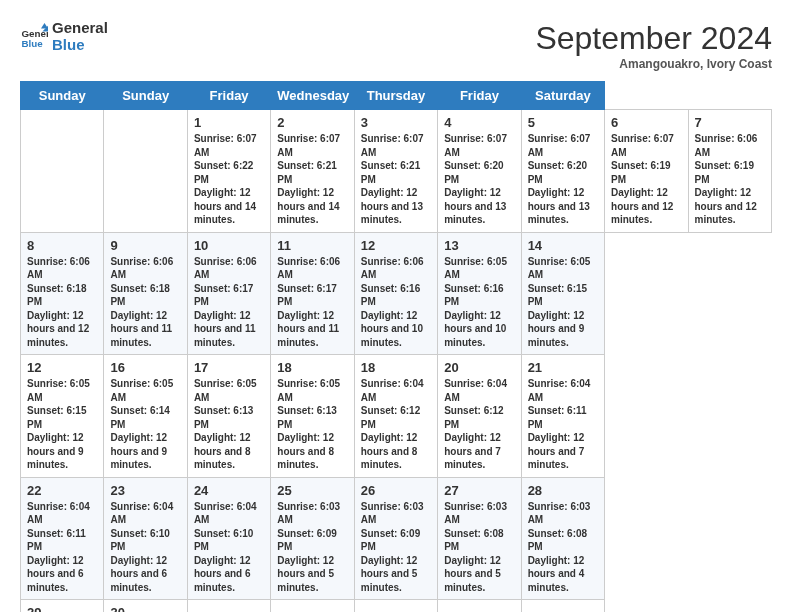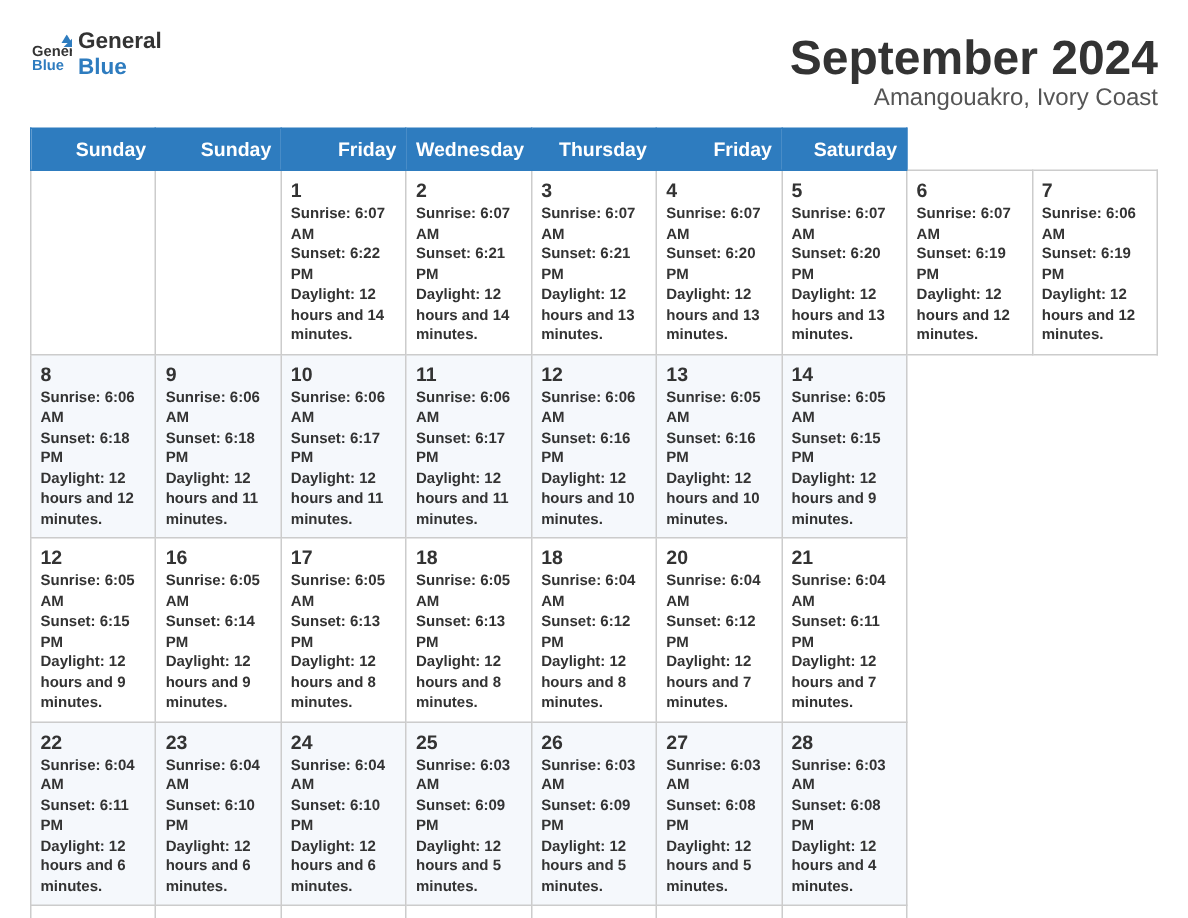--- a/index.html
+++ b/index.html
@@ -23,36 +23,37 @@
     }
     .logo-icon {
       width: 28px;
       height: 28px;
     }
     .title-area {
       text-align: right;
     }
     .month-title {
       font-size: 32px;
-      font-weight: bold;
+      font-weight: normal;
       color: #333;
     }
     .location-title {
-      font-size: 16px;
+      font-size: 12px;
       color: #555;
+      font-weight: bold;
     }
     table {
       width: 100%;
       border-collapse: collapse;
       table-layout: fixed;
     }
     thead tr th {
       background-color: #2e7cbf;
       color: #fff;
-      text-align: right;
+      text-align: center;
       padding: 6px 6px;
       font-size: 13px;
       font-weight: bold;
       border: 1px solid #2e7cbf;
     }
     tbody tr td {
       border: 1px solid #ccc;
       vertical-align: top;
       padding: 5px 6px;
       font-size: 10.5px;

